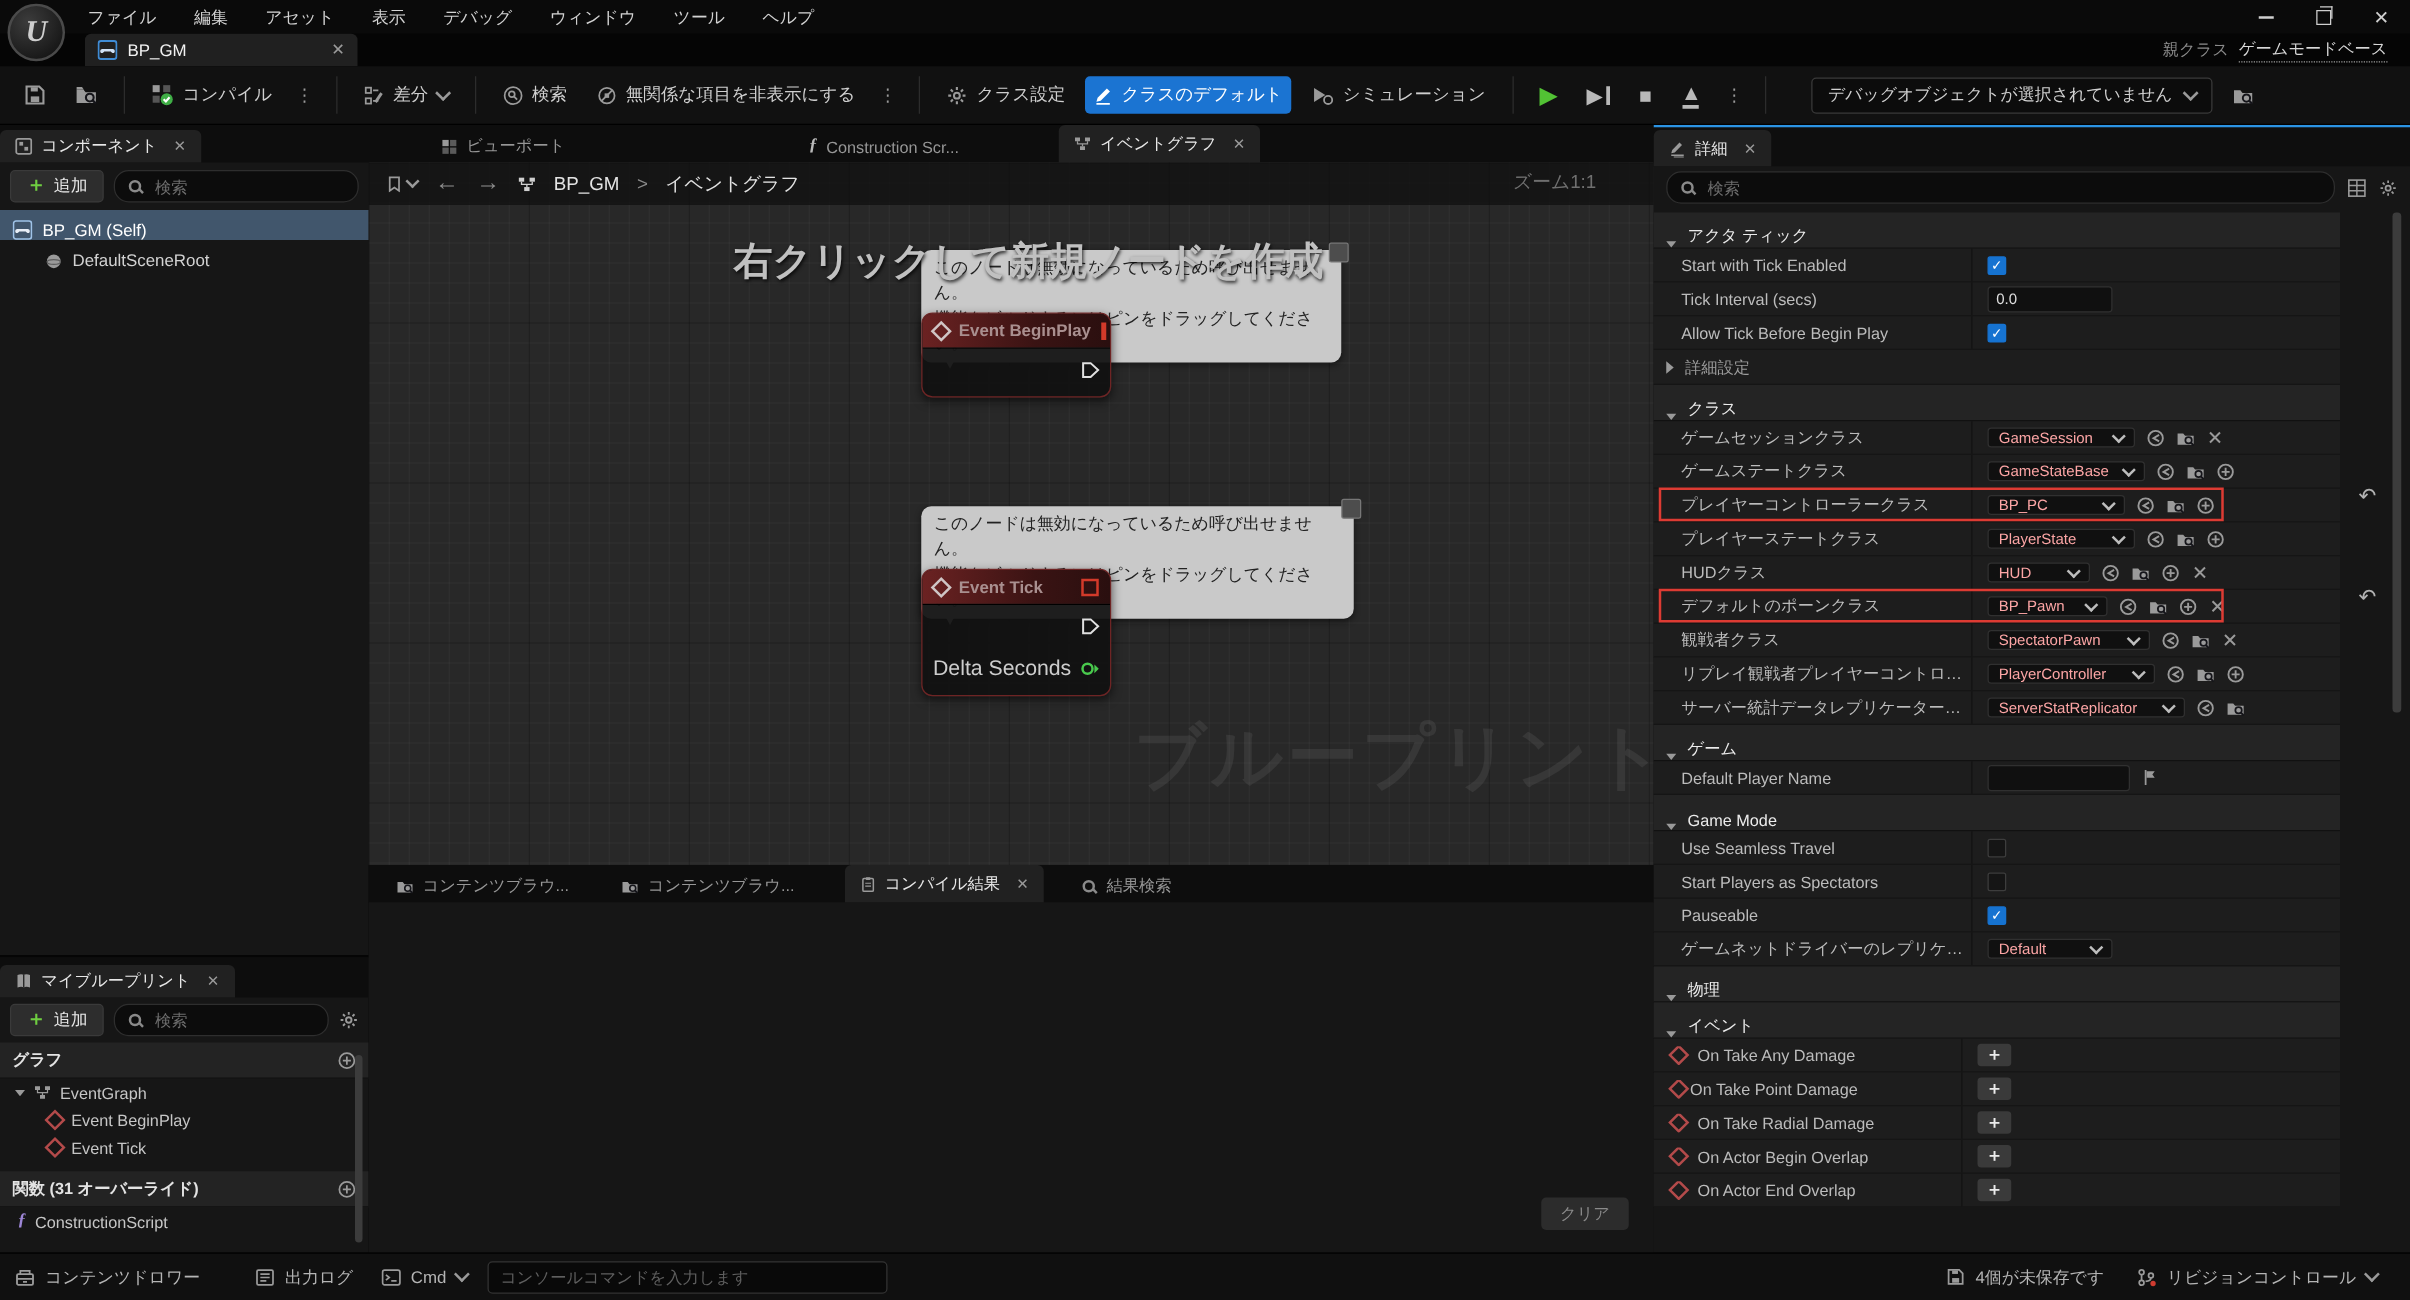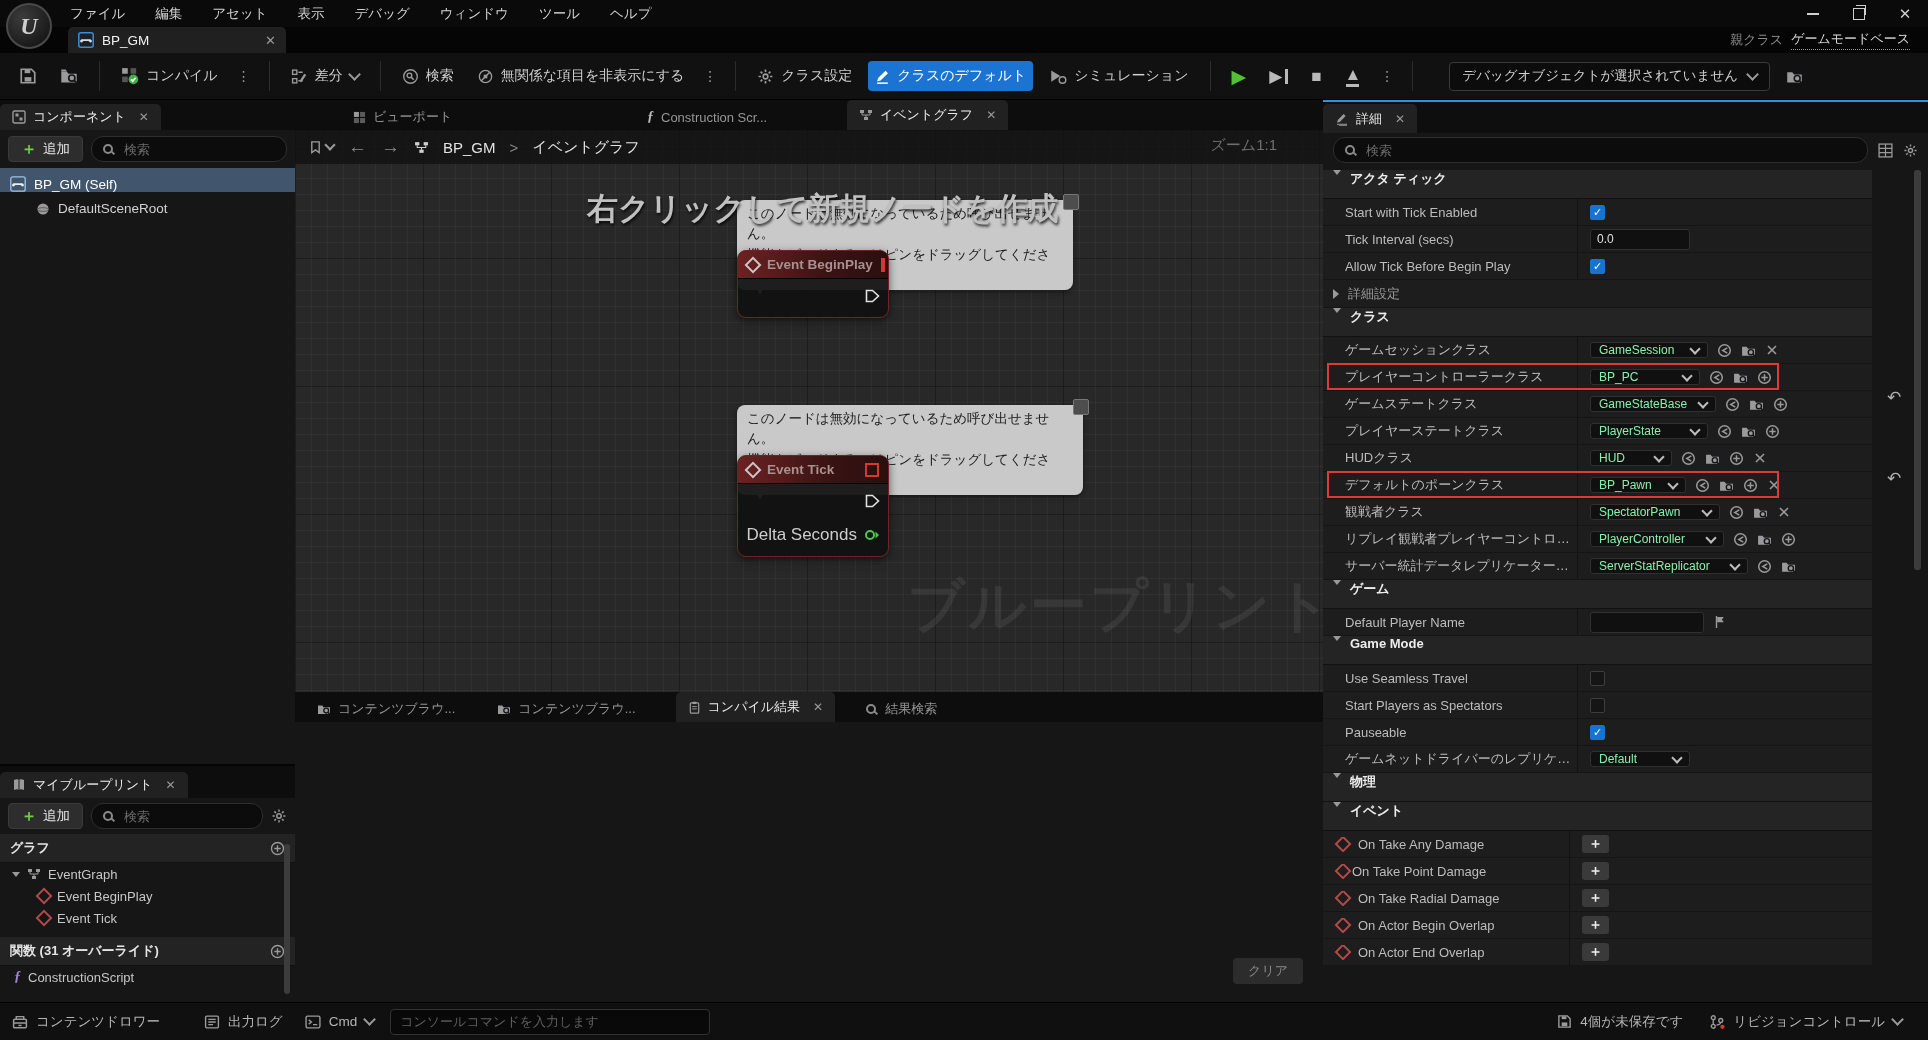--- a/index.html
+++ b/index.html
@@ -89,28 +89,28 @@
   #btabs{position:absolute;left:0;top:592px;width:1028px;height:30px;background:#0d0d0d;display:flex;align-items:flex-end;padding-left:10px;box-sizing:border-box}
   #results{position:absolute;left:0;top:622px;width:1028px;height:280px;background:#161616}
   #clearbtn{position:absolute;right:20px;bottom:18px;background:#2c2c2c;border-radius:4px;color:#8a8a8a;font-size:13px;padding:4px 15px}
   
   #right{position:absolute;left:1323px;top:100px;width:605px;height:902px;background:#161616}
   #right .blueline{position:absolute;left:0;top:0;width:100%;height:2px;background:#2b93e3}
   #d-tabstrip{position:absolute;left:0;top:2px;width:100%;height:31px;background:#0e0e0e;display:flex;align-items:flex-end}
   #d-search{position:absolute;left:10px;top:37px;width:585px;height:26px;display:flex;align-items:center;gap:10px}
   #d-search .searchpill{flex:1}
   #d-rows{position:absolute;left:0;top:70px;width:549px}
-  .dsec{height:28px;display:flex;align-items:flex-start;gap:9px;padding-left:10px;background:#242424;border-bottom:1px solid #111;font-size:13px;font-weight:bold;color:#ececec}
+  .dsec{height:28px;display:flex;align-items:flex-end;gap:9px;padding-left:10px;background:#242424;border-bottom:1px solid #111;font-size:13px;font-weight:normal;color:#ececec}
   .drow{display:flex;align-items:center;height:26px;background:#1d1d1d;border-bottom:1px solid #151515;position:relative;font-size:13px}
   .dlabel{width:232px;padding-left:22px;color:#bcbcbc;white-space:nowrap;overflow:hidden;text-overflow:ellipsis;flex:none}
   .dval{display:flex;align-items:center;gap:9px;padding-left:12px;border-left:1px solid #121212;height:100%;flex:1;min-width:0}
   .cb{width:15px;height:15px;border-radius:2px;background:#151515;border:1px solid #3d3d3d;box-sizing:border-box;flex:none}
   .cb.on{background:#1673d1;border-color:#1673d1;display:flex;align-items:center;justify-content:center;color:#fff;font-size:11px;font-weight:bold}
   .tfield{height:19px;background:#101010;border:1px solid #303030;border-radius:3px;color:#e0e0e0;font-size:12px;padding:0 6px;display:flex;align-items:center}
-  .dd{display:flex;align-items:center;justify-content:space-between;gap:8px;background:#101010;border:1px solid #303030;border-radius:3px;height:16px;padding:0 8px;font-size:12px;color:#86efac;box-sizing:border-box}
+  .dd{display:flex;align-items:center;justify-content:space-between;gap:8px;background:#101010;border:1px solid #303030;border-radius:3px;height:16px;padding:0 8px;font-size:12px;color:#fca5a5;box-sizing:border-box}
   .dd .chev{border-color:#bdbdbd;width:6px;height:6px;margin-top:-3px}
   .flagbox{position:absolute;left:4px;top:-1px;width:452px;height:27px;border:2.5px solid #dd3b33;box-sizing:border-box;pointer-events:none;z-index:3}
   .plusbtn{width:27px;height:18px;background:#3a3a3a;border-radius:3px;color:#ececec;display:flex;align-items:center;justify-content:center;font-size:14px;font-weight:bold}
   .undo{position:absolute;left:556px;width:30px;text-align:center;font-size:17px;color:#b2b2b2;z-index:4}
   .exprow{display:flex;align-items:center;gap:9px;height:27px;background:#1d1d1d;border-bottom:1px solid #151515;padding-left:10px;font-size:13px;color:#9c9c9c}
   .exprow .carr{width:0;height:0;border-top:5px solid transparent;border-bottom:5px solid transparent;border-left:6px solid #9a9a9a}
   
   #statusbar{position:absolute;left:0;top:1002px;width:1928px;height:38px;background:#101010;border-top:1px solid #000;display:flex;align-items:center;padding:0 12px;box-sizing:border-box;gap:16px;font-size:13.5px;color:#b5b5b5}
   .sb-btn{display:flex;align-items:center;gap:8px}
   #console-input{width:300px;height:24px;background:#090909;border:1px solid #333;border-radius:4px;color:#c9c9c9;font-size:13px;padding:0 9px;outline:none;font-family:inherit}
@@ -646,25 +646,24 @@
             </svg>
           </span>
         <span class="ic">
             <svg width="14" height="14" viewBox="0 0 14 14">
               <path d="M3 3l8 8M11 3l-8 8" stroke="currentColor" stroke-width="1.6"></path>
             </svg>
           </span>
       </span>
     </div>
     <div class="drow">
-      <div class="flagbox"></div>
-      <span class="dlabel">プレイヤーコントローラークラス</span>
-      <span class="dval">
-        <span class="dd" style="width:110px">
-            <span>BP_PC</span>
+      <span class="dlabel">ゲームステートクラス</span>
+      <span class="dval">
+        <span class="dd" style="width:126px">
+            <span>GameStateBase</span>
             <span class="chev"></span>
           </span>
         <span class="ic">
             <svg width="15" height="15" viewBox="0 0 14 14">
               <circle cx="7" cy="7" r="5.4" fill="none" stroke="currentColor" stroke-width="1.4"></circle>
               <path d="M9.6 4.6L5.4 7l4.2 2.4" fill="none" stroke="currentColor" stroke-width="1.4"></path>
             </svg>
           </span>
         <span class="ic">
             <svg width="15" height="15" viewBox="0 0 14 14">
@@ -675,24 +674,25 @@
           </span>
         <span class="ic">
             <svg width="15" height="15" viewBox="0 0 14 14">
               <circle cx="7" cy="7" r="5.4" fill="none" stroke="currentColor" stroke-width="1.4"></circle>
               <path d="M7 4v6M4 7h6" stroke="currentColor" stroke-width="1.4"></path>
             </svg>
           </span>
       </span>
     </div>
     <div class="drow">
-      <span class="dlabel">ゲームステートクラス</span>
-      <span class="dval">
-        <span class="dd" style="width:126px">
-            <span>GameStateBase</span>
+      <div class="flagbox"></div>
+      <span class="dlabel">プレイヤーコントローラークラス</span>
+      <span class="dval">
+        <span class="dd" style="width:110px">
+            <span>BP_PC</span>
             <span class="chev"></span>
           </span>
         <span class="ic">
             <svg width="15" height="15" viewBox="0 0 14 14">
               <circle cx="7" cy="7" r="5.4" fill="none" stroke="currentColor" stroke-width="1.4"></circle>
               <path d="M9.6 4.6L5.4 7l4.2 2.4" fill="none" stroke="currentColor" stroke-width="1.4"></path>
             </svg>
           </span>
         <span class="ic">
             <svg width="15" height="15" viewBox="0 0 14 14">

